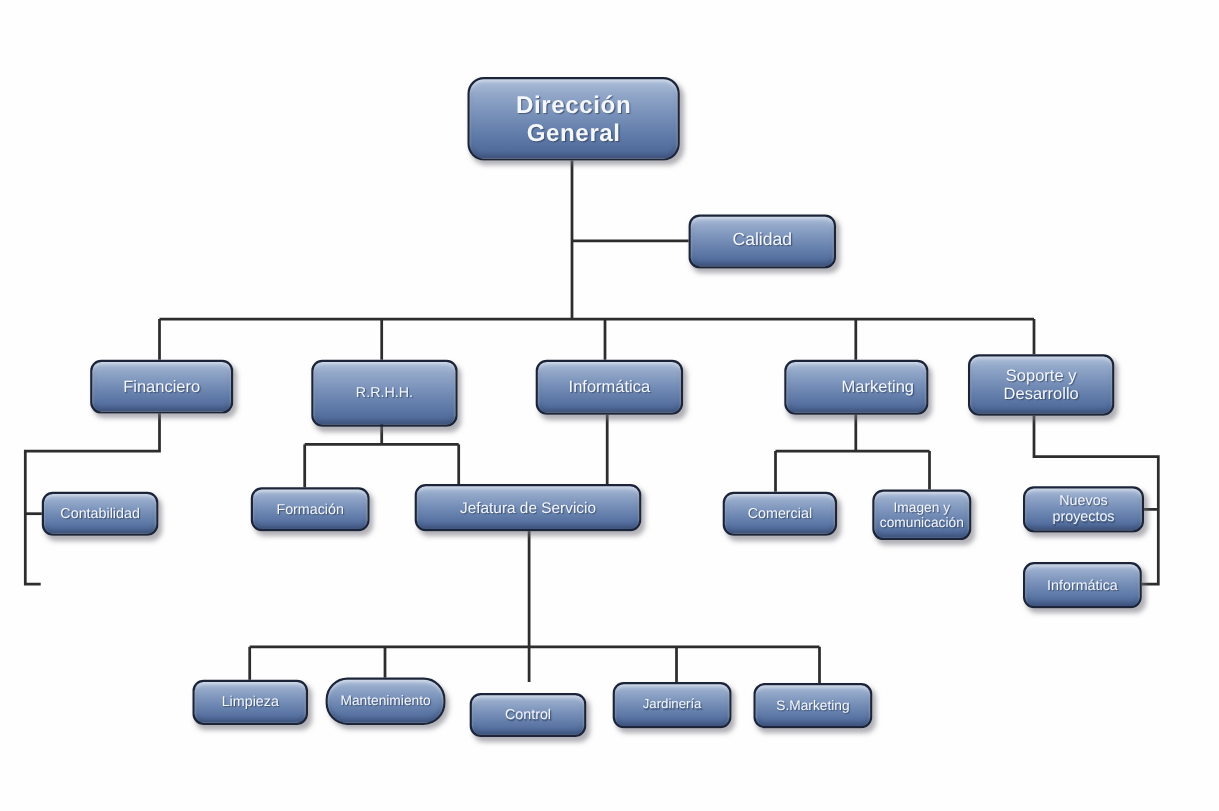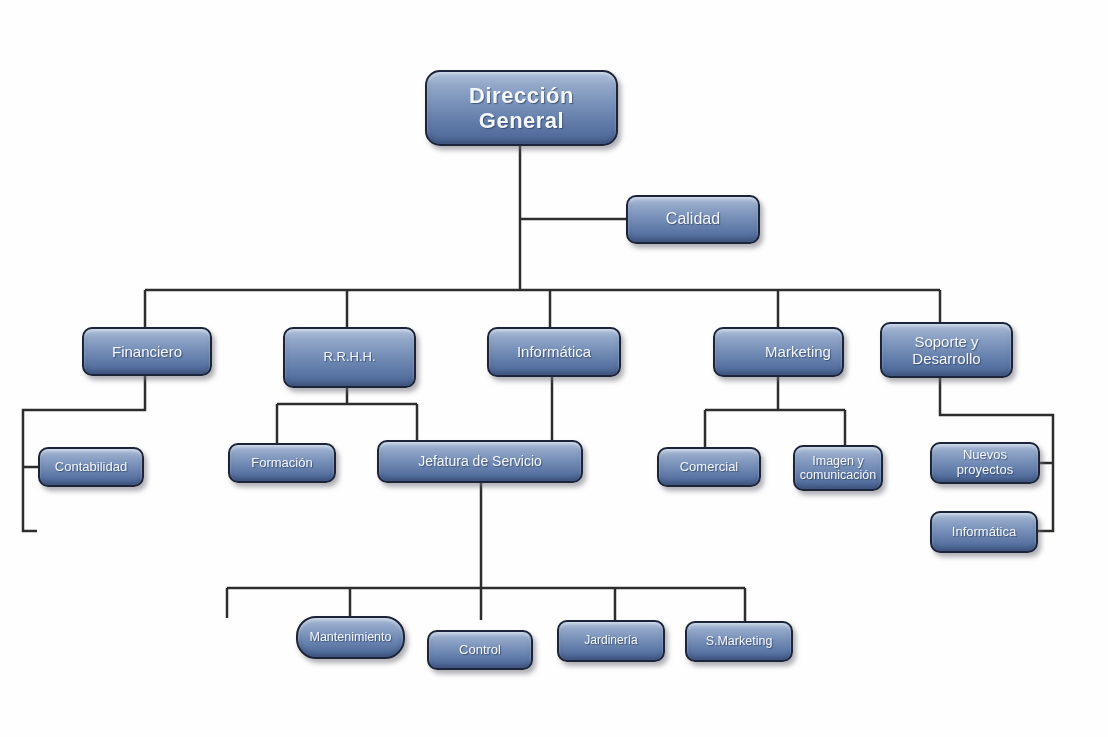--- a/index.html
+++ b/index.html
@@ -120,20 +120,21 @@
   <div class="node" style="left:377px; top:440px; width:206px; height:43px; font-size:14px;">Jefatura de Servicio</div>
 
   <div class="node" style="left:657px; top:447px; width:104px; height:40px; font-size:13px;">Comercial</div>
 
   <div class="node" style="left:793px; top:445px; width:90px; height:46px; font-size:12.5px; padding:0 2px;">Imagen y comunicación</div>
 
   <div class="node" style="left:930px; top:442px; width:110px; height:42px; font-size:13px; padding:0 18px;">Nuevos proyectos</div>
 
   <div class="node" style="left:930px; top:511px; width:108px; height:42px; font-size:13px;">Informática</div>
 
+  <div class="node" style="left:175px; top:618px; width:105px; height:41px; font-size:13px;">Limpieza</div>
 
   <div class="node" style="left:296px; top:616px; width:109px; height:43px; font-size:12.5px; padding:0 1px;border-radius:20px;">Mantenimiento</div>
 
   <div class="node" style="left:427px; top:620px; width:106px; height:40px; font-size:13px;margin-top:10px;">Control</div>
 
   <div class="node" style="left:557px; top:620px; width:108px; height:42px; font-size:12px;">Jardinería</div>
 
   <div class="node" style="left:685px; top:621px; width:108px; height:41px; font-size:12.5px;">S.Marketing</div>
 
 </div>

